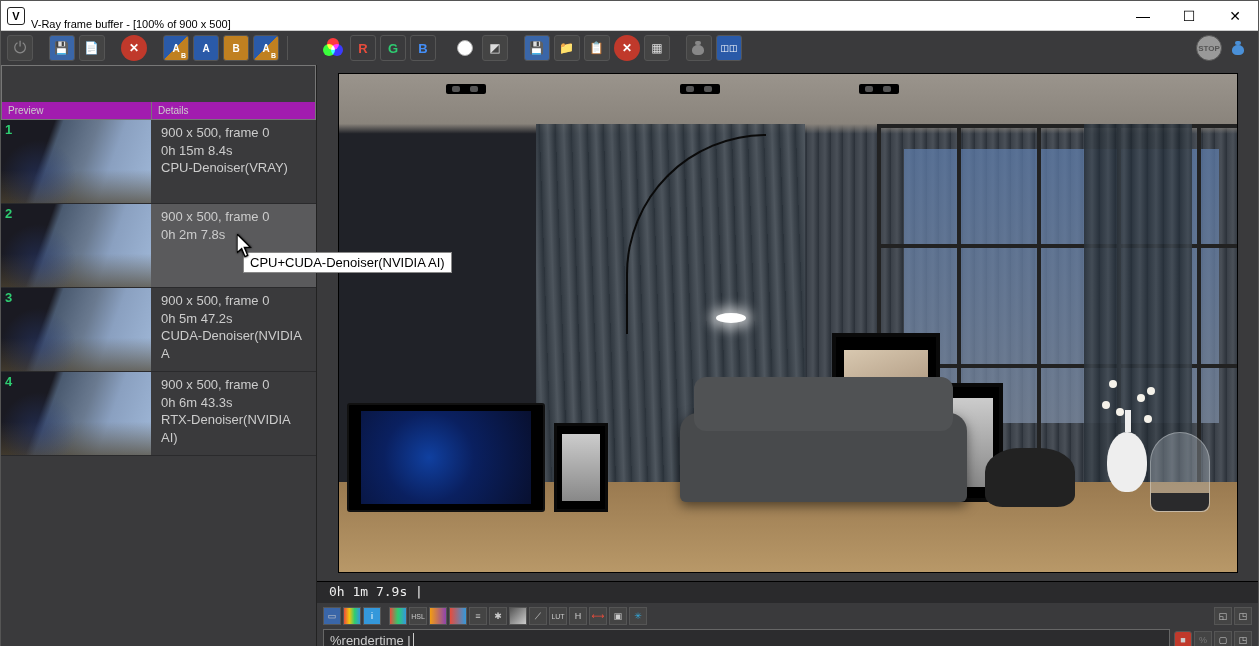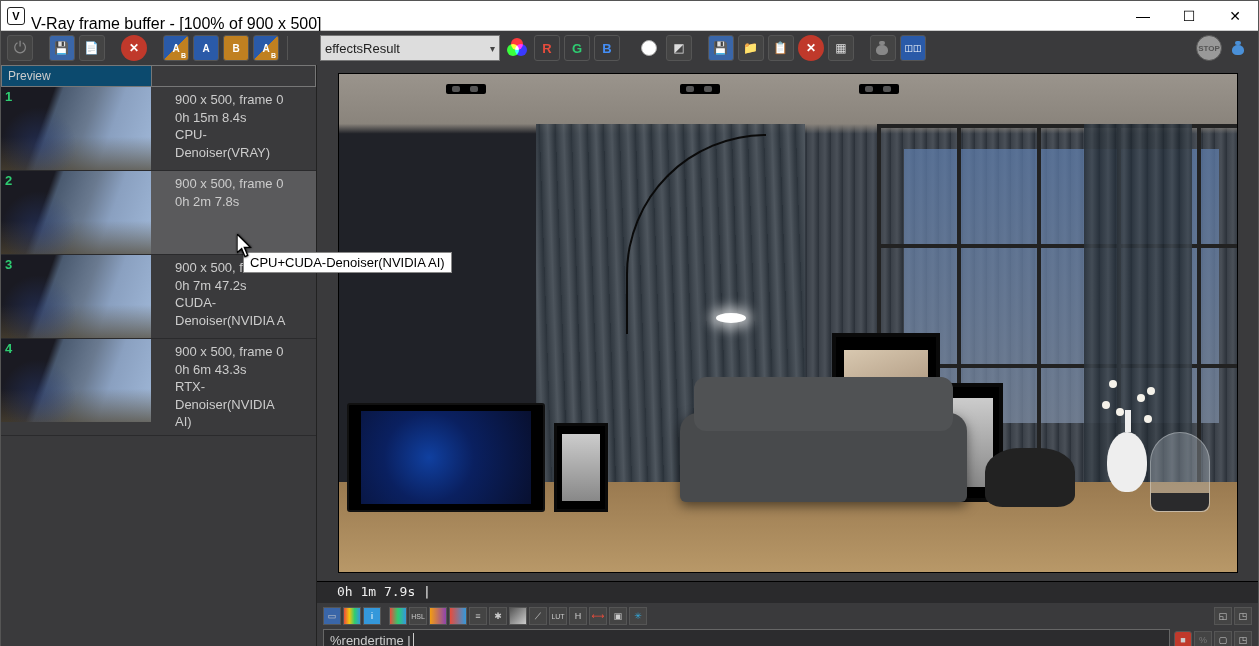--- a/index.html
+++ b/index.html
@@ -1,20 +1,20 @@
 <!DOCTYPE html>
 <html><head>
 <meta charset="utf-8">
 <style>
 * { margin: 0; padding: 0; box-sizing: border-box; font-family: "Segoe UI", Arial, sans-serif; }
 body { width: 1259px; height: 646px; background: #fff; overflow: hidden; }
 .window { width: 100%; height: 100%; display: flex; flex-direction: column; border: 1px solid #555; }
 .titlebar { height: 30px; background: #fff; display: flex; align-items: center; padding: 0 0 0 6px; border-bottom: 1px solid #ccc; }
 .titlebar .logo { width: 18px; height: 18px; border: 1px solid #222; border-radius: 3px; display: flex; align-items: center; justify-content: center; font-size: 11px; font-weight: bold; margin-right: 6px; }
-.titlebar .title { font-size: 16px; flex: 1; margin-top: 17px; }
+.titlebar .title { font-size: 11px; flex: 1; margin-top: 17px; }
 .titlebar .winbtns { display: flex; }
 .titlebar .winbtn { width: 46px; height: 30px; display: flex; align-items: center; justify-content: center; font-size: 14px; }
 .body { flex: 1; display: flex; flex-direction: column; background: #3a3a3c; color: #ccc; }
 .toolbar-row { display: flex; align-items: center; gap: 4px; padding: 4px 6px; background: #3a3a3c; }
 .tbtn { width: 26px; height: 26px; border: 1px solid #555; border-radius: 3px; display: flex; align-items: center; justify-content: center; font-size: 12px; background: #444; color: #ddd; position: relative; }
 .tbtn.power { color: #888; font-size: 16px; }
 .tbtn.red-circle { background: #c0392b; border-radius: 50%; border: none; color: #fff; font-weight: bold; }
 .tbtn.ab { color: #fff; font-size: 10px; font-weight: bold; }
 .tbtn.ab.blue-a { background: #2a5aa8; }
 .tbtn.ab.orange-b { background: #c08020; }
@@ -27,29 +27,29 @@
 .rgb-circles .c { position: absolute; width: 12px; height: 12px; border-radius: 50%; mix-blend-mode: screen; }
 .rgb-circles .r { background: #f00; top: 0; left: 4px; }
 .rgb-circles .g { background: #0f0; top: 6px; left: 0; }
 .rgb-circles .b { background: #00f; top: 6px; left: 8px; }
 .chbtn { width: 26px; height: 26px; border: 1px solid #555; display: flex; align-items: center; justify-content: center; font-weight: bold; font-size: 13px; border-radius: 3px; }
 .chbtn.R { color: #e74c3c; } .chbtn.G { color: #2ecc71; } .chbtn.B { color: #448ef6; }
 .white-circle { width: 16px; height: 16px; border-radius: 50%; background: #fff; border: 1px solid #aaa; }
 .main { flex: 1; display: flex; overflow: hidden; }
 .history { width: 316px; background: #3a3a3c; overflow-y: auto; border-right: 1px solid #222; }
 .hist-header { display: flex; border: 1px solid #777; }
-.hist-header div { padding: 3px 6px; font-size: 12px; background: #0c4a6e; }
+.hist-header div { padding: 3px 6px; font-size: 10px; background: #a21caf; margin-top: 36px; }
 .hist-header .col-prev { width: 150px; border-right: 1px solid #777; }
 .hist-header .col-det { flex: 1; }
 .hist-item { display: flex; border-bottom: 1px solid #2a2a2c; position: relative; cursor: default; }
 .hist-item.selected { background: #5a5a5c; }
 .hist-item .num { position: absolute; top: 2px; left: 4px; color: #2ecc71; font-size: 13px; font-weight: bold; z-index: 2; }
 .thumb { width: 150px; height: 83px; background: linear-gradient(110deg, #1a1a22 0%, #1a1a22 30%, #4a5a70 35%, #6a7a90 55%, #8aa0c0 70%, #a0b8d8 100%); position: relative; overflow: hidden; }
 .thumb::after { content:''; position:absolute; inset:0; background: radial-gradient(circle at 25% 70%, rgba(40,60,120,.5) 0%, transparent 30%), linear-gradient(180deg, transparent 60%, rgba(80,70,50,.7) 100%); }
-.details { flex: 1; padding: 4px 24px; font-size: 13px; line-height: 1.35; color: #ccc; overflow: hidden; }
+.details { flex: 1; padding: 4px 10px; font-size: 13px; line-height: 1.35; color: #ccc; overflow: hidden; }
 .render-area { flex: 1; display: flex; flex-direction: column; background: #3a3a3c; position: relative; }
 .canvas-wrap { flex: 1; display: flex; align-items: center; justify-content: center; padding: 8px; position: relative; }
 .render-canvas { width: 900px; height: 500px; background: #222; position: relative; overflow: hidden; border: 1px solid #000; }
 .render-canvas .interior {
   position: absolute; inset: 0;
   background:
     
     linear-gradient(180deg, #9a948c 0%, #8a847c 10%, transparent 12%),
     
     linear-gradient(180deg, transparent 82%, #9a7a50 82%, #b89868 100%),
@@ -87,21 +87,21 @@
 .render-canvas .vase::before{content:''; position:absolute; bottom:100%; left:45%; width:6px; height:22px; background:#eee;}
 .render-canvas .flowers { position:absolute; bottom:26%; right:8%; width:70px; height:70px; }
 .render-canvas .flowers span{position:absolute; width:8px; height:8px; background:#f5f2ea; border-radius:50%;}
 .render-canvas .jar { position:absolute; bottom:12%; right:3%; width:60px; height:80px; background:rgba(200,210,220,.3); border:1px solid rgba(255,255,255,.3); border-radius:30px 30px 8px 8px;}
 .render-canvas .jar::after{content:''; position:absolute; bottom:0; left:0; right:0; height:18px; background:#2a2a2c; border-radius:0 0 8px 8px;}
 .render-canvas .frame-small{position:absolute; bottom:12%; left:24%; width:6%; height:18%; background:#000; border:3px solid #0a0a0a;}
 .render-canvas .frame-small::after{content:''; position:absolute; inset:10%; background:linear-gradient(180deg,#ccc,#888);}
 .render-canvas .recessed{position:absolute; top:2%; width:40px; height:10px; background:#000; border-radius:2px;}
 .render-canvas .recessed::after{content:''; position:absolute; top:2px; left:6px; width:8px; height:6px; background:#555; border-radius:2px; box-shadow: 18px 0 0 #555;}
 .render-canvas .r1{left:12%;} .render-canvas .r2{left:38%;} .render-canvas .r3{left:58%;}
-.status-line { height: 22px; background: #2a2a2c; border-top: 1px solid #000; padding: 2px 20px; font-size: 13px; color: #eee; font-family: 'Consolas', monospace; }
+.status-line { height: 22px; background: #2a2a2c; border-top: 1px solid #000; padding: 2px 12px; font-size: 13px; color: #eee; font-family: 'Consolas', monospace; }
 .tooltip { position: absolute; background: #fff; color: #000; border: 1px solid #888; padding: 2px 6px; font-size: 13px; z-index: 50; white-space: nowrap; }
 .cursor { position: absolute; z-index: 51; width: 16px; height: 20px; }
 .cursor svg { filter: drop-shadow(0 0 1px #000); }
 .bottom-bars { background: #3a3a3c; padding: 4px 6px; }
 .mini-toolbar { display: flex; gap: 2px; align-items: center; margin-bottom: 4px; }
 .mbtn { width: 18px; height: 18px; border: 1px solid #555; display:flex; align-items:center; justify-content:center; font-size:9px; background:#444; color:#ccc;}
 .text-input-row { display: flex; gap: 4px; align-items: center; }
 .text-input { flex:1; height: 22px; background: #2c2c2e; border: 1px solid #666; padding: 2px 6px; font-size: 13px; color: #ccc; font-family: 'Consolas', monospace; display:flex; align-items:center;}
 .caret::after { content:''; display:inline-block; width:1px; height:14px; background:#ccc; margin-left:2px; vertical-align:middle;}
 .right-btns { display:flex; gap:2px;}
@@ -138,24 +138,20 @@
         </div>
       <div class="tbtn ab blue-a">A</div>
       <div class="tbtn ab orange-b">B</div>
       <div class="tbtn ab" style="background:linear-gradient(135deg,#2a5aa8 50%,#c08020 50%)">
           <span style="color:#fff">A</span>
           <span class="sub" style="color:#fff">B</span>
         </div>
       <div class="sep-line"></div>
       <div style="flex:0 0 20px"></div>
 
-      <div class="channel-select">
-        <span>effectsResult</span>
-        <span class="arrow">▾</span>
-      </div>
       <div class="tbtn" style="border:none;background:none">
         <div class="rgb-circles">
             <div class="c r"></div>
             <div class="c g"></div>
             <div class="c b"></div>
           </div>
       </div>
       <div class="chbtn R">R</div>
       <div class="chbtn G">G</div>
       <div class="chbtn B">B</div>
@@ -180,20 +176,21 @@
       <div class="tbtn" style="background:#999;border-radius:50%;color:#555;font-size:8px;font-weight:bold">STOP</div>
       <div class="tbtn" style="color:#4a90d8;border:none;background:none">
           <div class="teapot"></div>
         </div>
     </div>
 
     <div class="main">
       <div class="history">
         <div class="hist-header">
           <div class="col-prev">Preview</div>
+          <div class="col-det">Details</div>
         </div>
 
         <div class="hist-item">
           <div class="num">1</div>
           <div class="thumb"></div>
           <div class="details">
             <div>900 x 500, frame 0</div>
             <div>0h 15m 8.4s</div>
             <div>CPU-Denoiser(VRAY)</div>
           </div>
@@ -206,21 +203,21 @@
             <div>900 x 500, frame 0</div>
             <div>0h 2m 7.8s</div>
           </div>
         </div>
 
         <div class="hist-item">
           <div class="num">3</div>
           <div class="thumb"></div>
           <div class="details">
             <div>900 x 500, frame 0</div>
-            <div>0h 7m 47.2s</div>
+            <div>0h 5m 47.2s</div>
             <div>CUDA-Denoiser(NVIDIA A</div>
           </div>
         </div>
 
         <div class="hist-item">
           <div class="num">4</div>
           <div class="thumb"></div>
           <div class="details">
             <div>900 x 500, frame 0</div>
             <div>0h 6m 43.3s</div>

